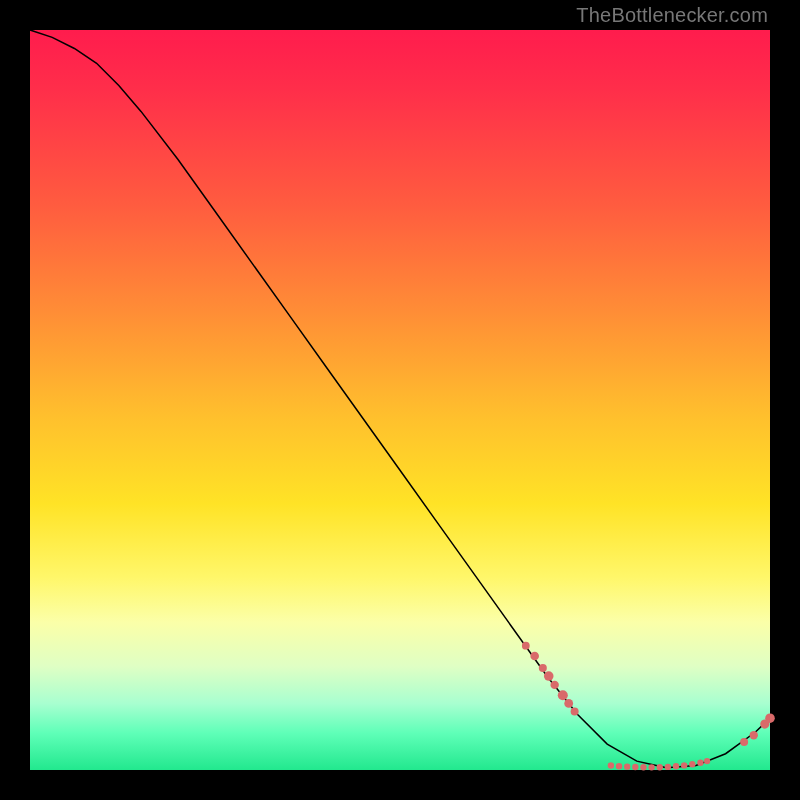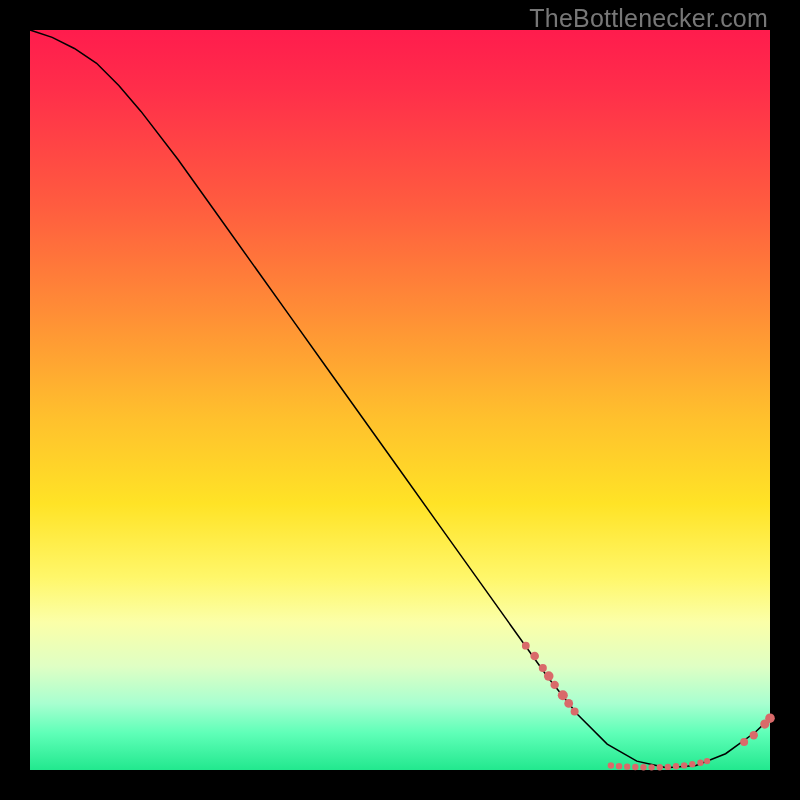--- a/index.html
+++ b/index.html
@@ -40,21 +40,21 @@
       #a8ffd0 91%,
       #5fffb8 95%,
       #22e88e 100%
     );
   }
   .watermark {
     position: absolute;
     top: 4px;
     right: 32px;
     color: #777;
-    font-size: 25px;
+    font-size: 20px;
     letter-spacing: 0.2px;
     font-weight: 400;
     user-select: none;
   }
   svg.overlay {
     position: absolute;
     left: 0;
     top: 0;
     width: 740px;
     height: 740px;

